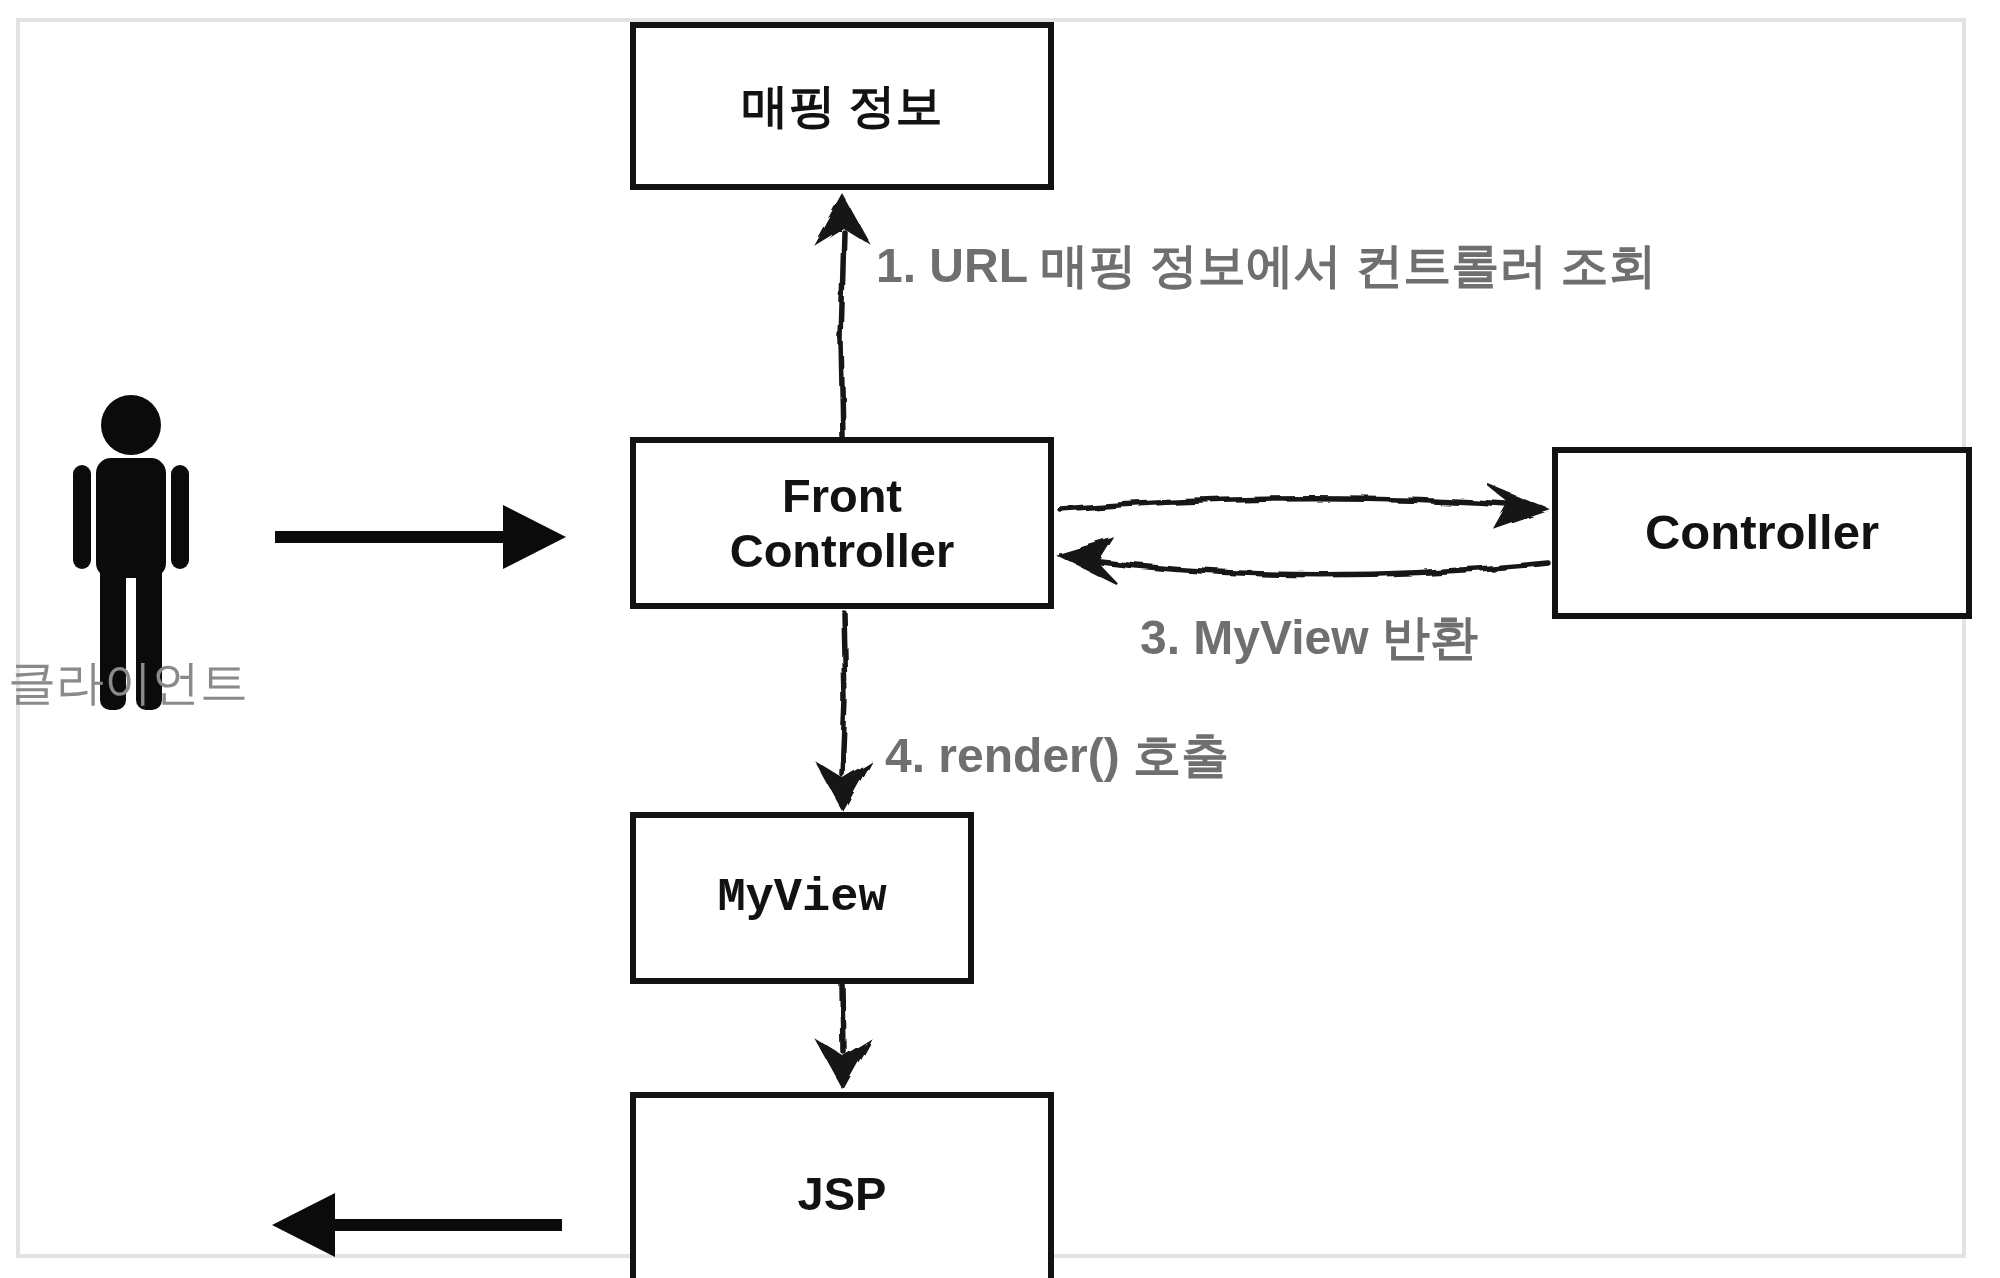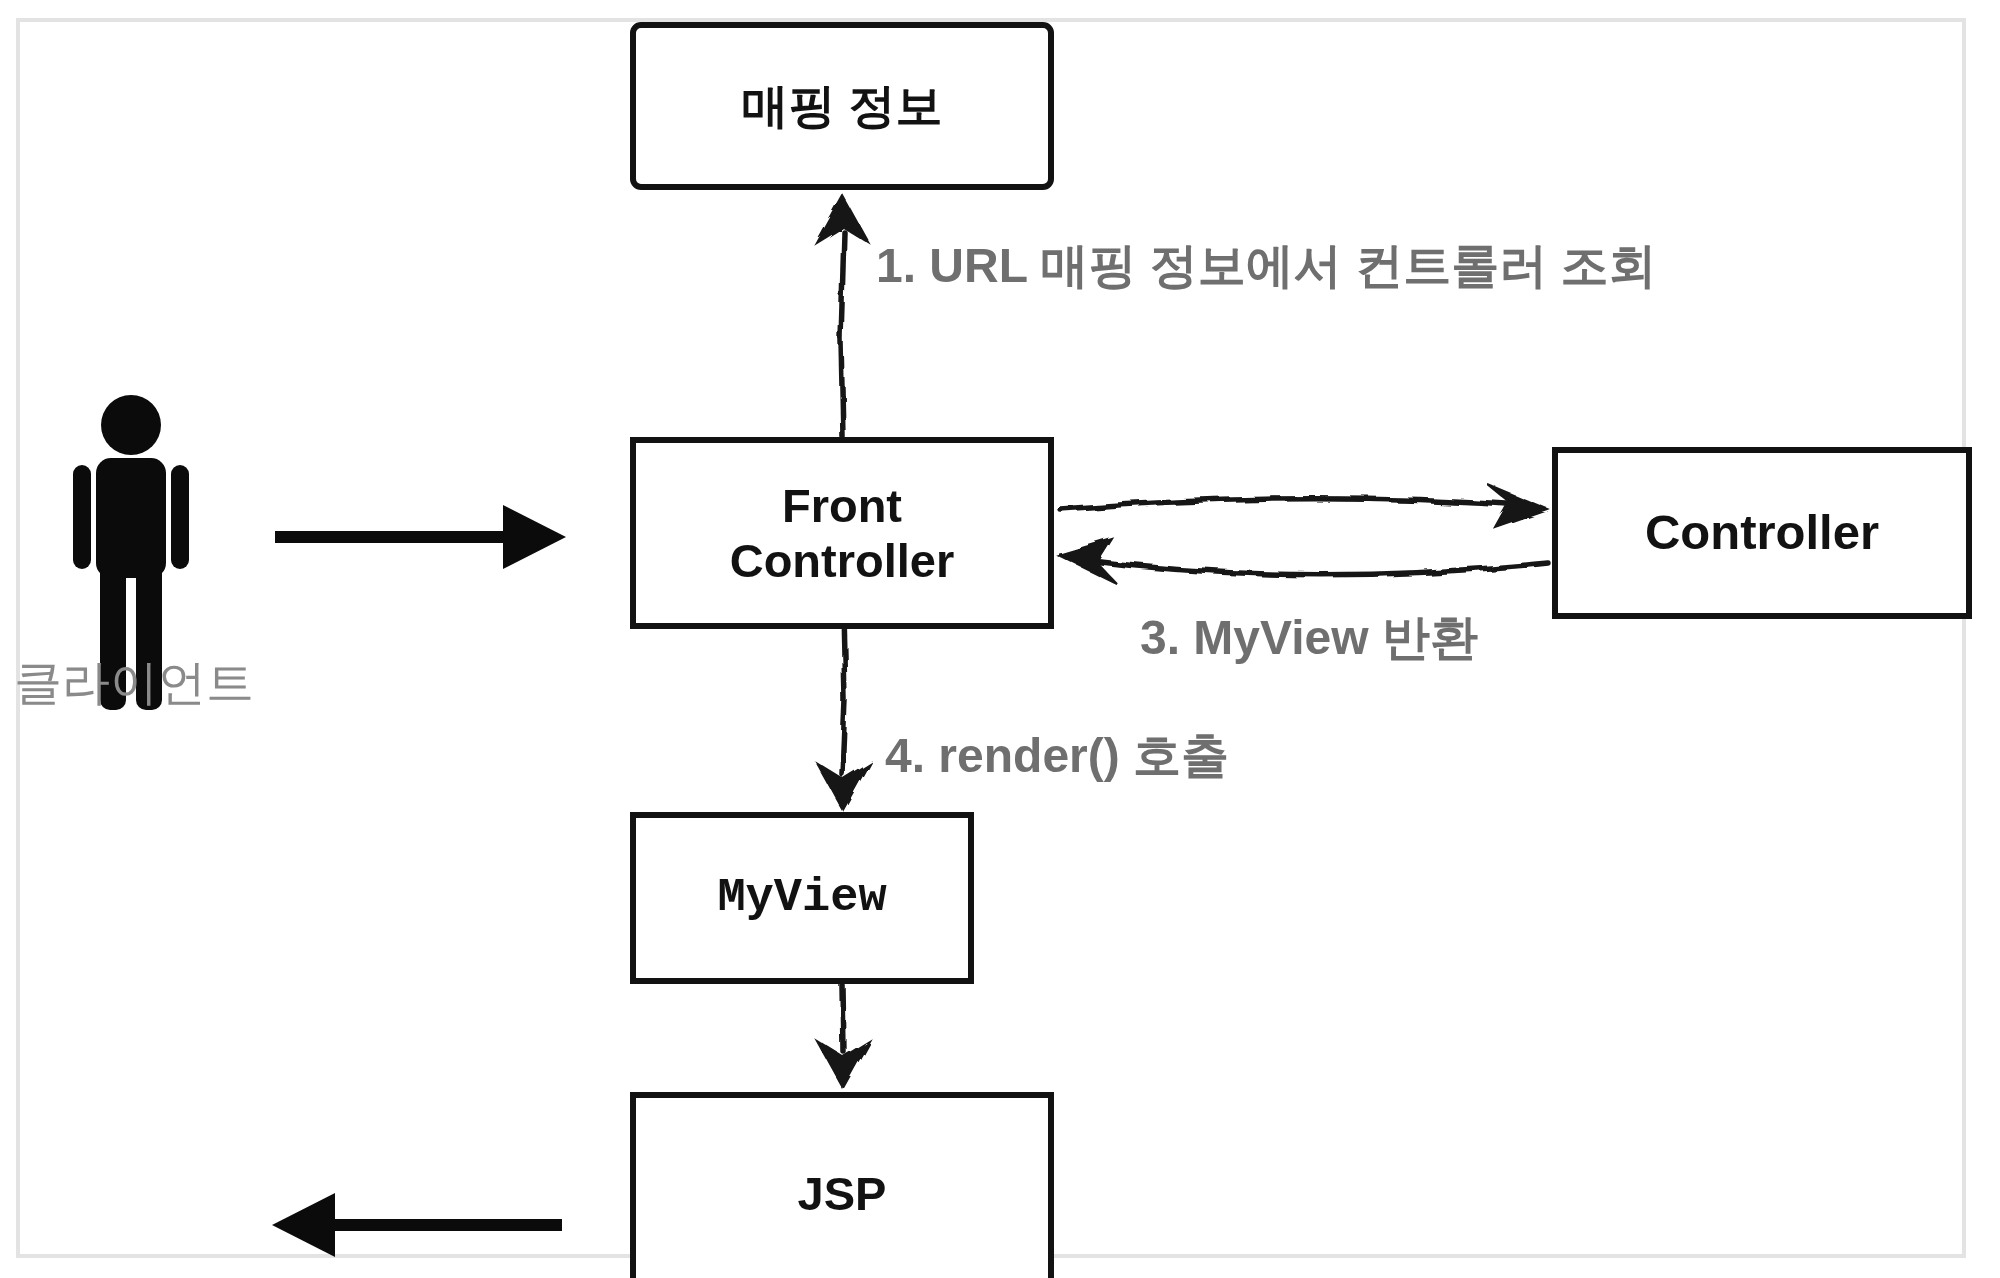--- a/index.html
+++ b/index.html
@@ -22,36 +22,36 @@
     box-sizing:border-box;
     display:flex;align-items:center;justify-content:center;
     text-align:center;
     color:#121212;
     font-weight:bold;
     font-size:47px;
     line-height:1.18;
     white-space:pre-line;
     z-index:3;
   }
-  #box-mapping{left:630px;top:22px;width:424px;height:168px;border-radius:11px;}
-  #box-front-controller{left:630px;top:437px;width:424px;height:192px;}
+  #box-mapping{left:630px;top:22px;width:424px;height:168px;}
+  #box-front-controller{left:630px;top:437px;width:424px;height:172px;}
   #box-controller{left:1552px;top:447px;width:420px;height:172px;font-size:49px;}
   #box-myview{left:630px;top:812px;width:344px;height:172px;font-family:Liberation Mono, monospace;}
   #box-jsp{left:630px;top:1092px;width:424px;height:204px;}
   .flow-label{
     position:absolute;
     color:#8a8a8a;
     font-size:48px;
     font-weight:normal;
     white-space:nowrap;
     z-index:2;
   }
   #label-http{left:292px;top:442px;width:260px;text-align:center;}
   #label-html{left:292px;top:1120px;width:275px;text-align:center;}
-  #label-client{left:8px;top:651px;width:252px;text-align:center;}
+  #label-client{left:8px;top:651px;width:252px;}
   .step-label{
     position:absolute;
     color:#6f6f6f;
     font-size:48px;
     font-weight:bold;
     white-space:nowrap;
     z-index:2;
   }
   #step1{left:876px;top:234px;}
   #step2{left:1153px;top:421px;}

